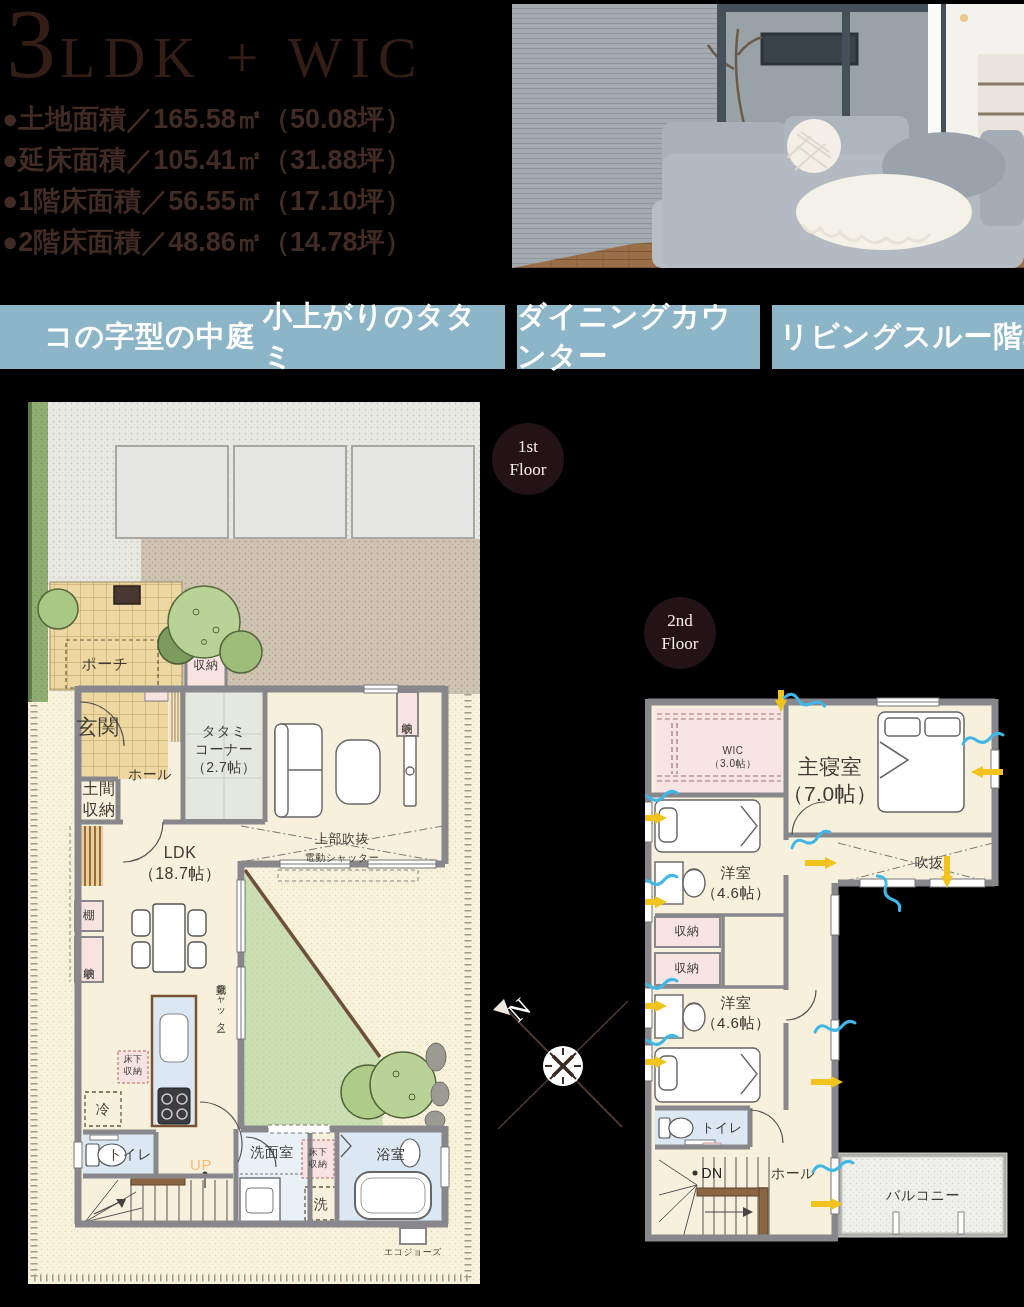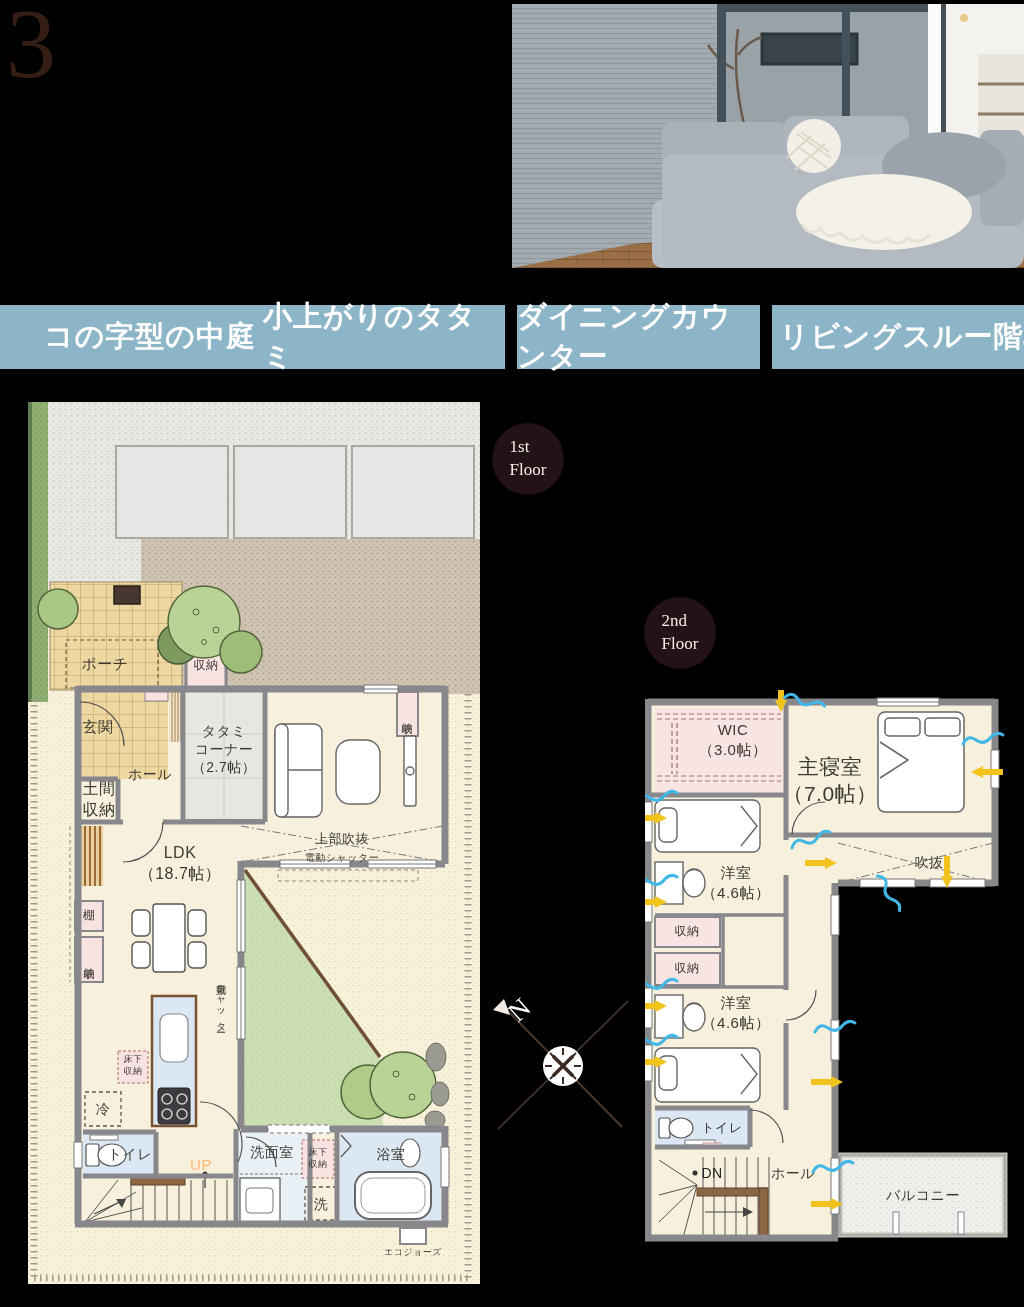--- a/index.html
+++ b/index.html
@@ -19,30 +19,37 @@
   
   #photo{position:absolute;left:512px;top:4px;width:512px;height:264px;overflow:hidden;}
   
   .plan{position:absolute;}
   .plan svg{position:absolute;left:0;top:0;}
   .lbl{position:absolute;transform:translate(-50%,-50%);white-space:pre-line;text-align:center;
        color:#3c3a33;line-height:1.3;letter-spacing:0.5px;}
   .lbl.v{writing-mode:vertical-rl;text-orientation:upright;line-height:1.1;}
   .badge{position:absolute;width:72px;height:72px;border-radius:50%;background:#241316;
          color:#f3ece5;font-family:"Liberation Serif",serif;font-size:17px;line-height:1.35;
-         display:flex;align-items:center;justify-content:center;text-align:left;white-space:pre-line;}
+         display:flex;align-items:center;justify-content:center;text-align:center;white-space:pre-line;}
   #compass{position:absolute;left:488px;top:993px;}
 </style>
 </head>
 <body>
 
 <div id="stage">
 
   <div class="title">
     <span class="big">3</span>
+    <span class="small">LDK + WIC</span>
+  </div>
+  <div class="specs">
+    <div>●土地面積／165.58㎡（50.08坪）</div>
+    <div>●延床面積／105.41㎡（31.88坪）</div>
+    <div>●1階床面積／56.55㎡（17.10坪）</div>
+    <div>●2階床面積／48.86㎡（14.78坪）</div>
   </div>
 
   <div id="photo">
     <svg width="512" height="264" viewBox="0 0 512 264">
       <defs>
         <pattern id="siding" width="8" height="5" patternUnits="userSpaceOnUse">
           <rect width="8" height="5" fill="#a3abb1"></rect>
             <line x1="0" y1="4.5" x2="8" y2="4.5" stroke="#8e979e" stroke-width="1"></line>
         </pattern>
         <pattern id="plank" width="26" height="8" patternUnits="userSpaceOnUse">
@@ -324,21 +331,21 @@
       <path d="M42,424 V580" stroke="#999" stroke-width="1.2" stroke-dasharray="4 3" fill="none"></path>
       <g stroke="#a09a8c">
         <line x1="6" y1="297" x2="6" y2="876" stroke-width="7" stroke-dasharray="1.5 4.5"></line>
         <line x1="6" y1="876" x2="440" y2="876" stroke-width="7" stroke-dasharray="1.5 4.5"></line>
         <line x1="440" y1="292" x2="440" y2="876" stroke-width="7" stroke-dasharray="1.5 4.5"></line>
       </g>
     </svg>
 
     <div class="lbl" style="left:77px;top:262px;font-size:15px">ポーチ</div>
     <div class="lbl" style="left:178px;top:264px;font-size:12px">収納</div>
-    <div class="lbl" style="left:70px;top:325px;font-size:15px">玄関</div>
+    <div class="lbl" style="left:70px;top:325px;font-size:21px">玄関</div>
     <div class="lbl" style="left:122px;top:372px;font-size:14px">ホール</div>
     <div class="lbl" style="left:71px;top:398px;font-size:16px">土間
 収納</div>
     <div class="lbl" style="left:196px;top:347px;font-size:14px">タタミ
 コーナー
 （2.7帖）</div>
     <div class="lbl v" style="left:379px;top:312px;font-size:11px">収納</div>
     <div class="lbl" style="left:314px;top:437px;font-size:13px">上部吹抜</div>
     <div class="lbl" style="left:314px;top:455px;font-size:10px">電動シャッター</div>
     <div class="lbl" style="left:152px;top:462px;font-size:16px">LDK
@@ -518,21 +525,21 @@
         <use href="#yarrow" transform="translate(-10,310)"></use>
         <use href="#bwave" transform="translate(-8,350)"></use>
         <use href="#yarrow" transform="translate(-10,366)"></use>
         <use href="#bwave" transform="translate(170,336)"></use>
         <use href="#yarrow" transform="translate(166,386)"></use>
         <use href="#bwave" transform="translate(168,476)"></use>
         <use href="#yarrow" transform="translate(166,508)"></use>
       </g>
     </svg>
 
-    <div class="lbl" style="left:88px;top:49px;font-size:15px">WIC
+    <div class="lbl" style="left:88px;top:67px;font-size:10px">WIC
 （3.0帖）</div>
     <div class="lbl" style="left:185px;top:90px;font-size:21px">主寝室
 （7.0帖）</div>
     <div class="lbl" style="left:284px;top:172px;font-size:14px">吹抜</div>
     <div class="lbl" style="left:91px;top:192px;font-size:15px">洋室
 （4.6帖）</div>
     <div class="lbl" style="left:42px;top:242px;font-size:12px">収納</div>
     <div class="lbl" style="left:42px;top:279px;font-size:12px">収納</div>
     <div class="lbl" style="left:91px;top:322px;font-size:15px">洋室
 （4.6帖）</div>

